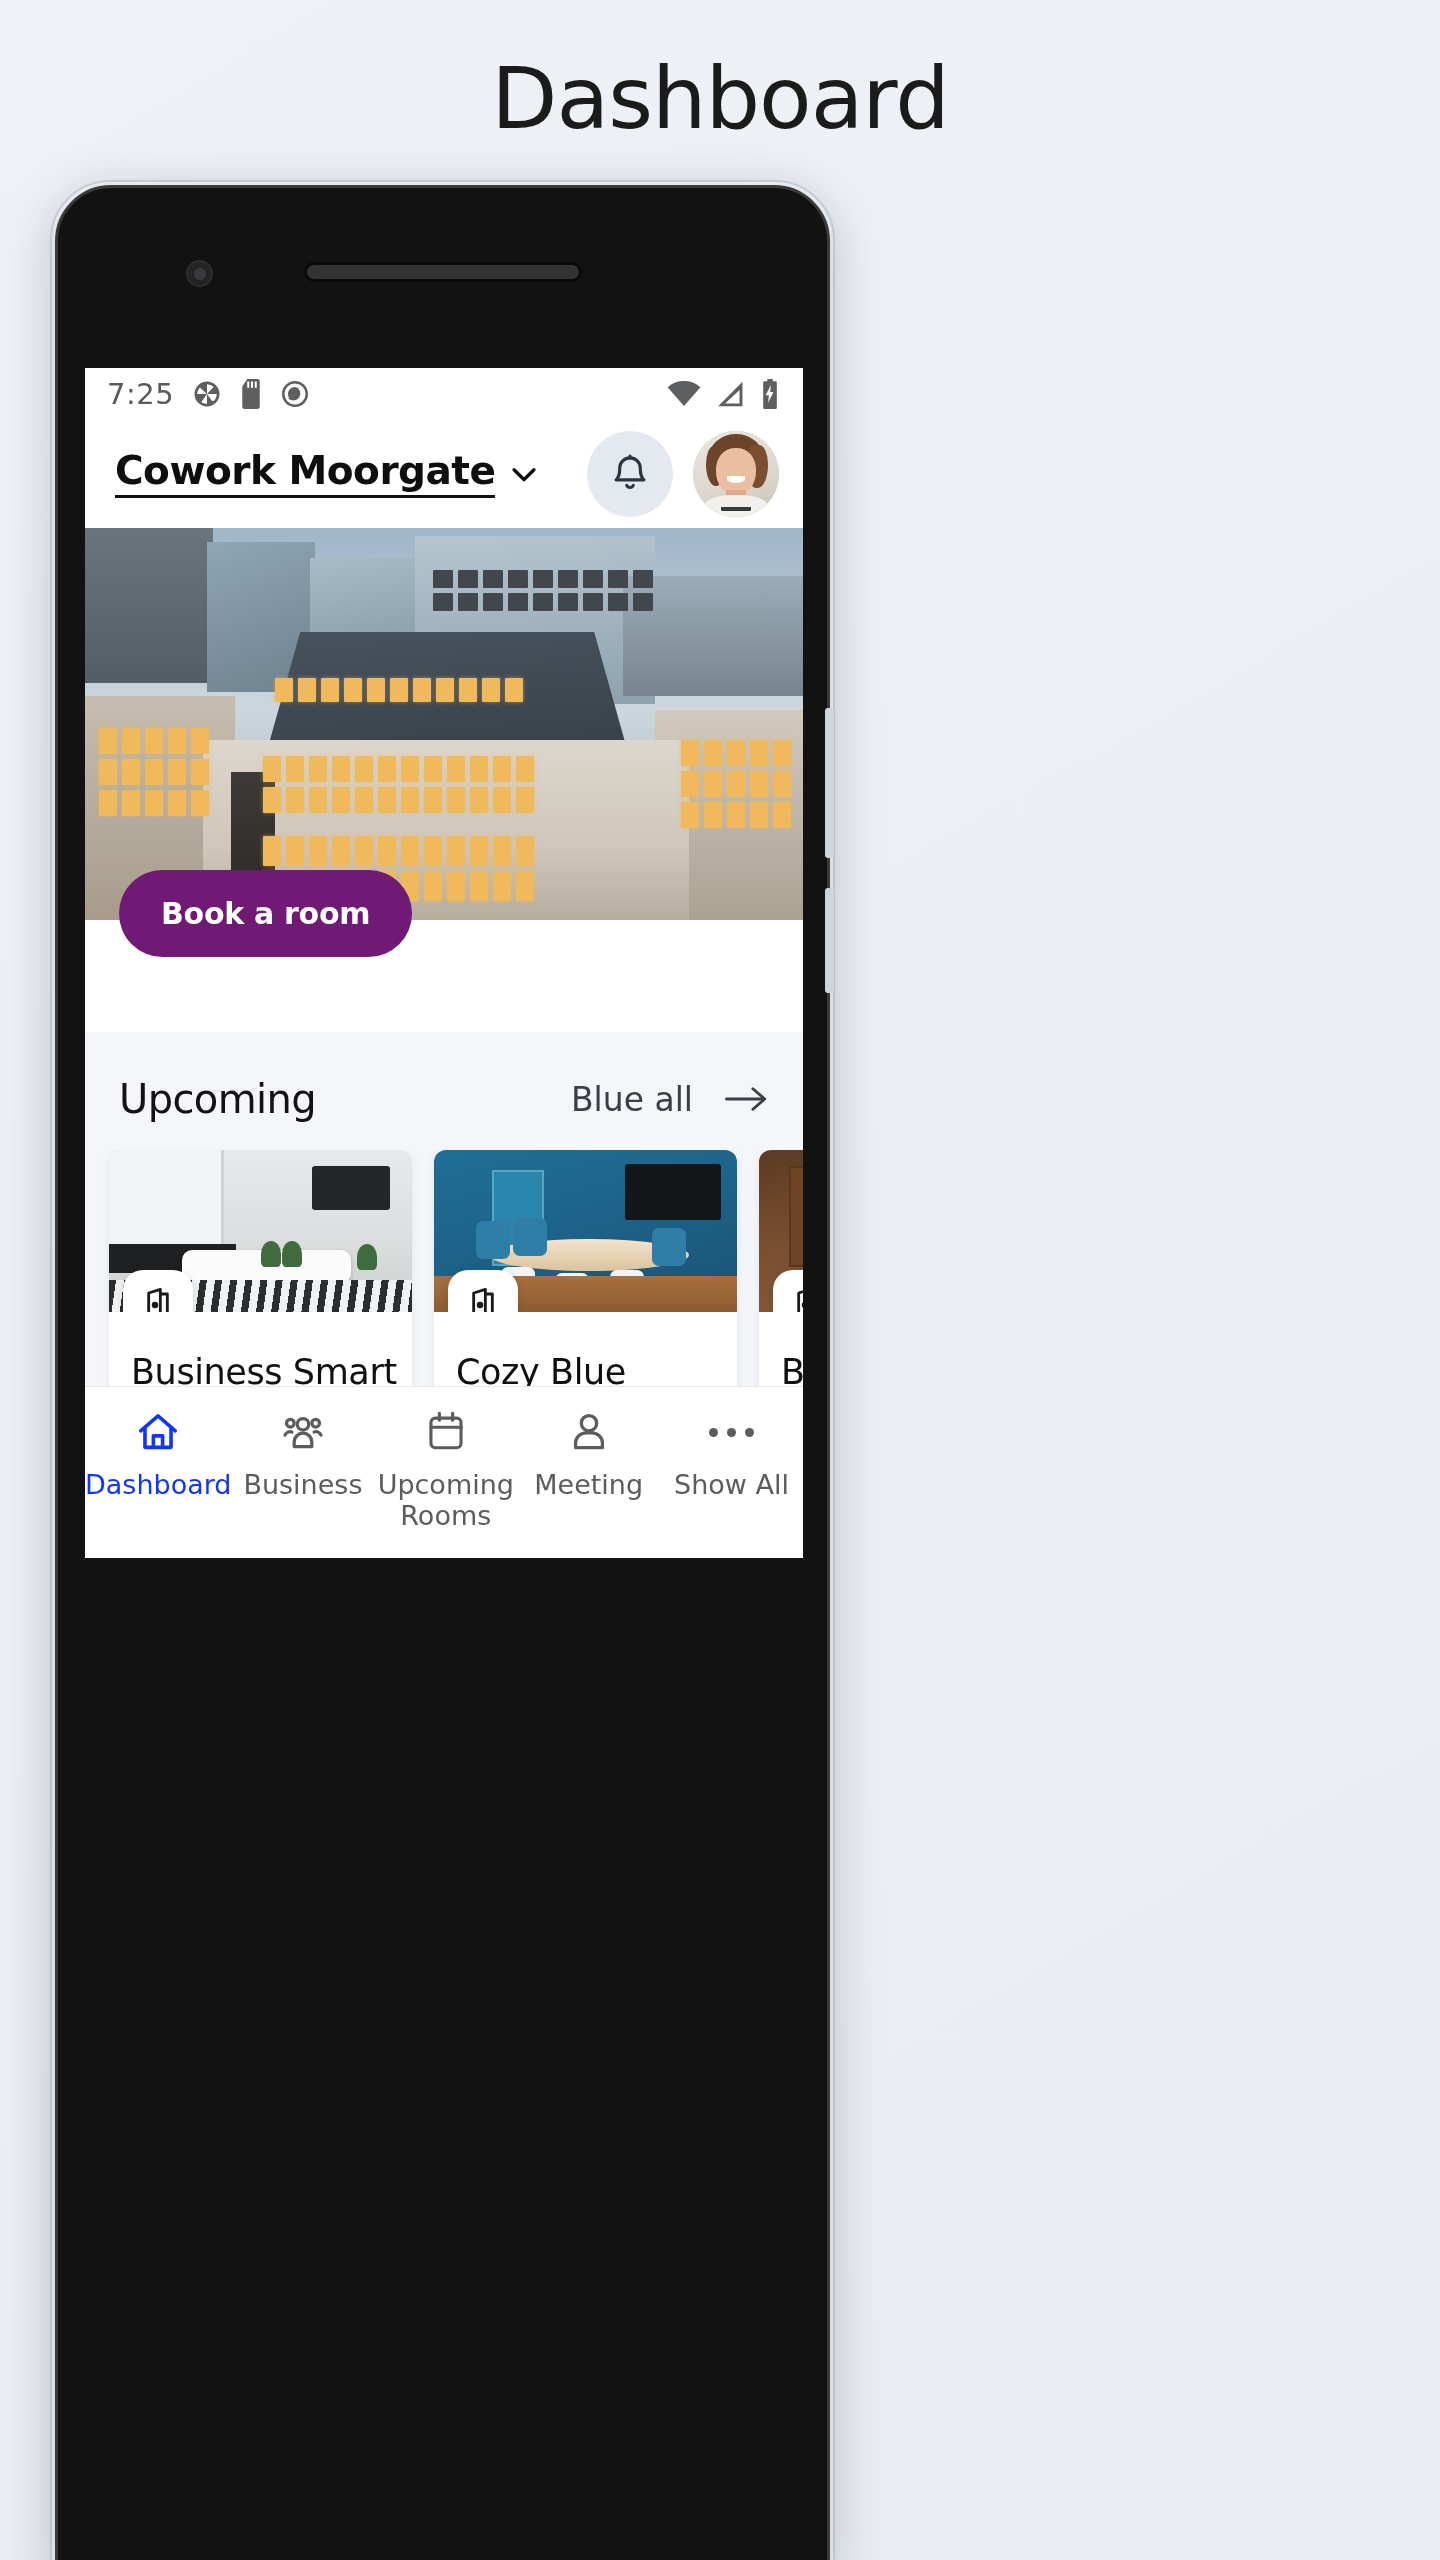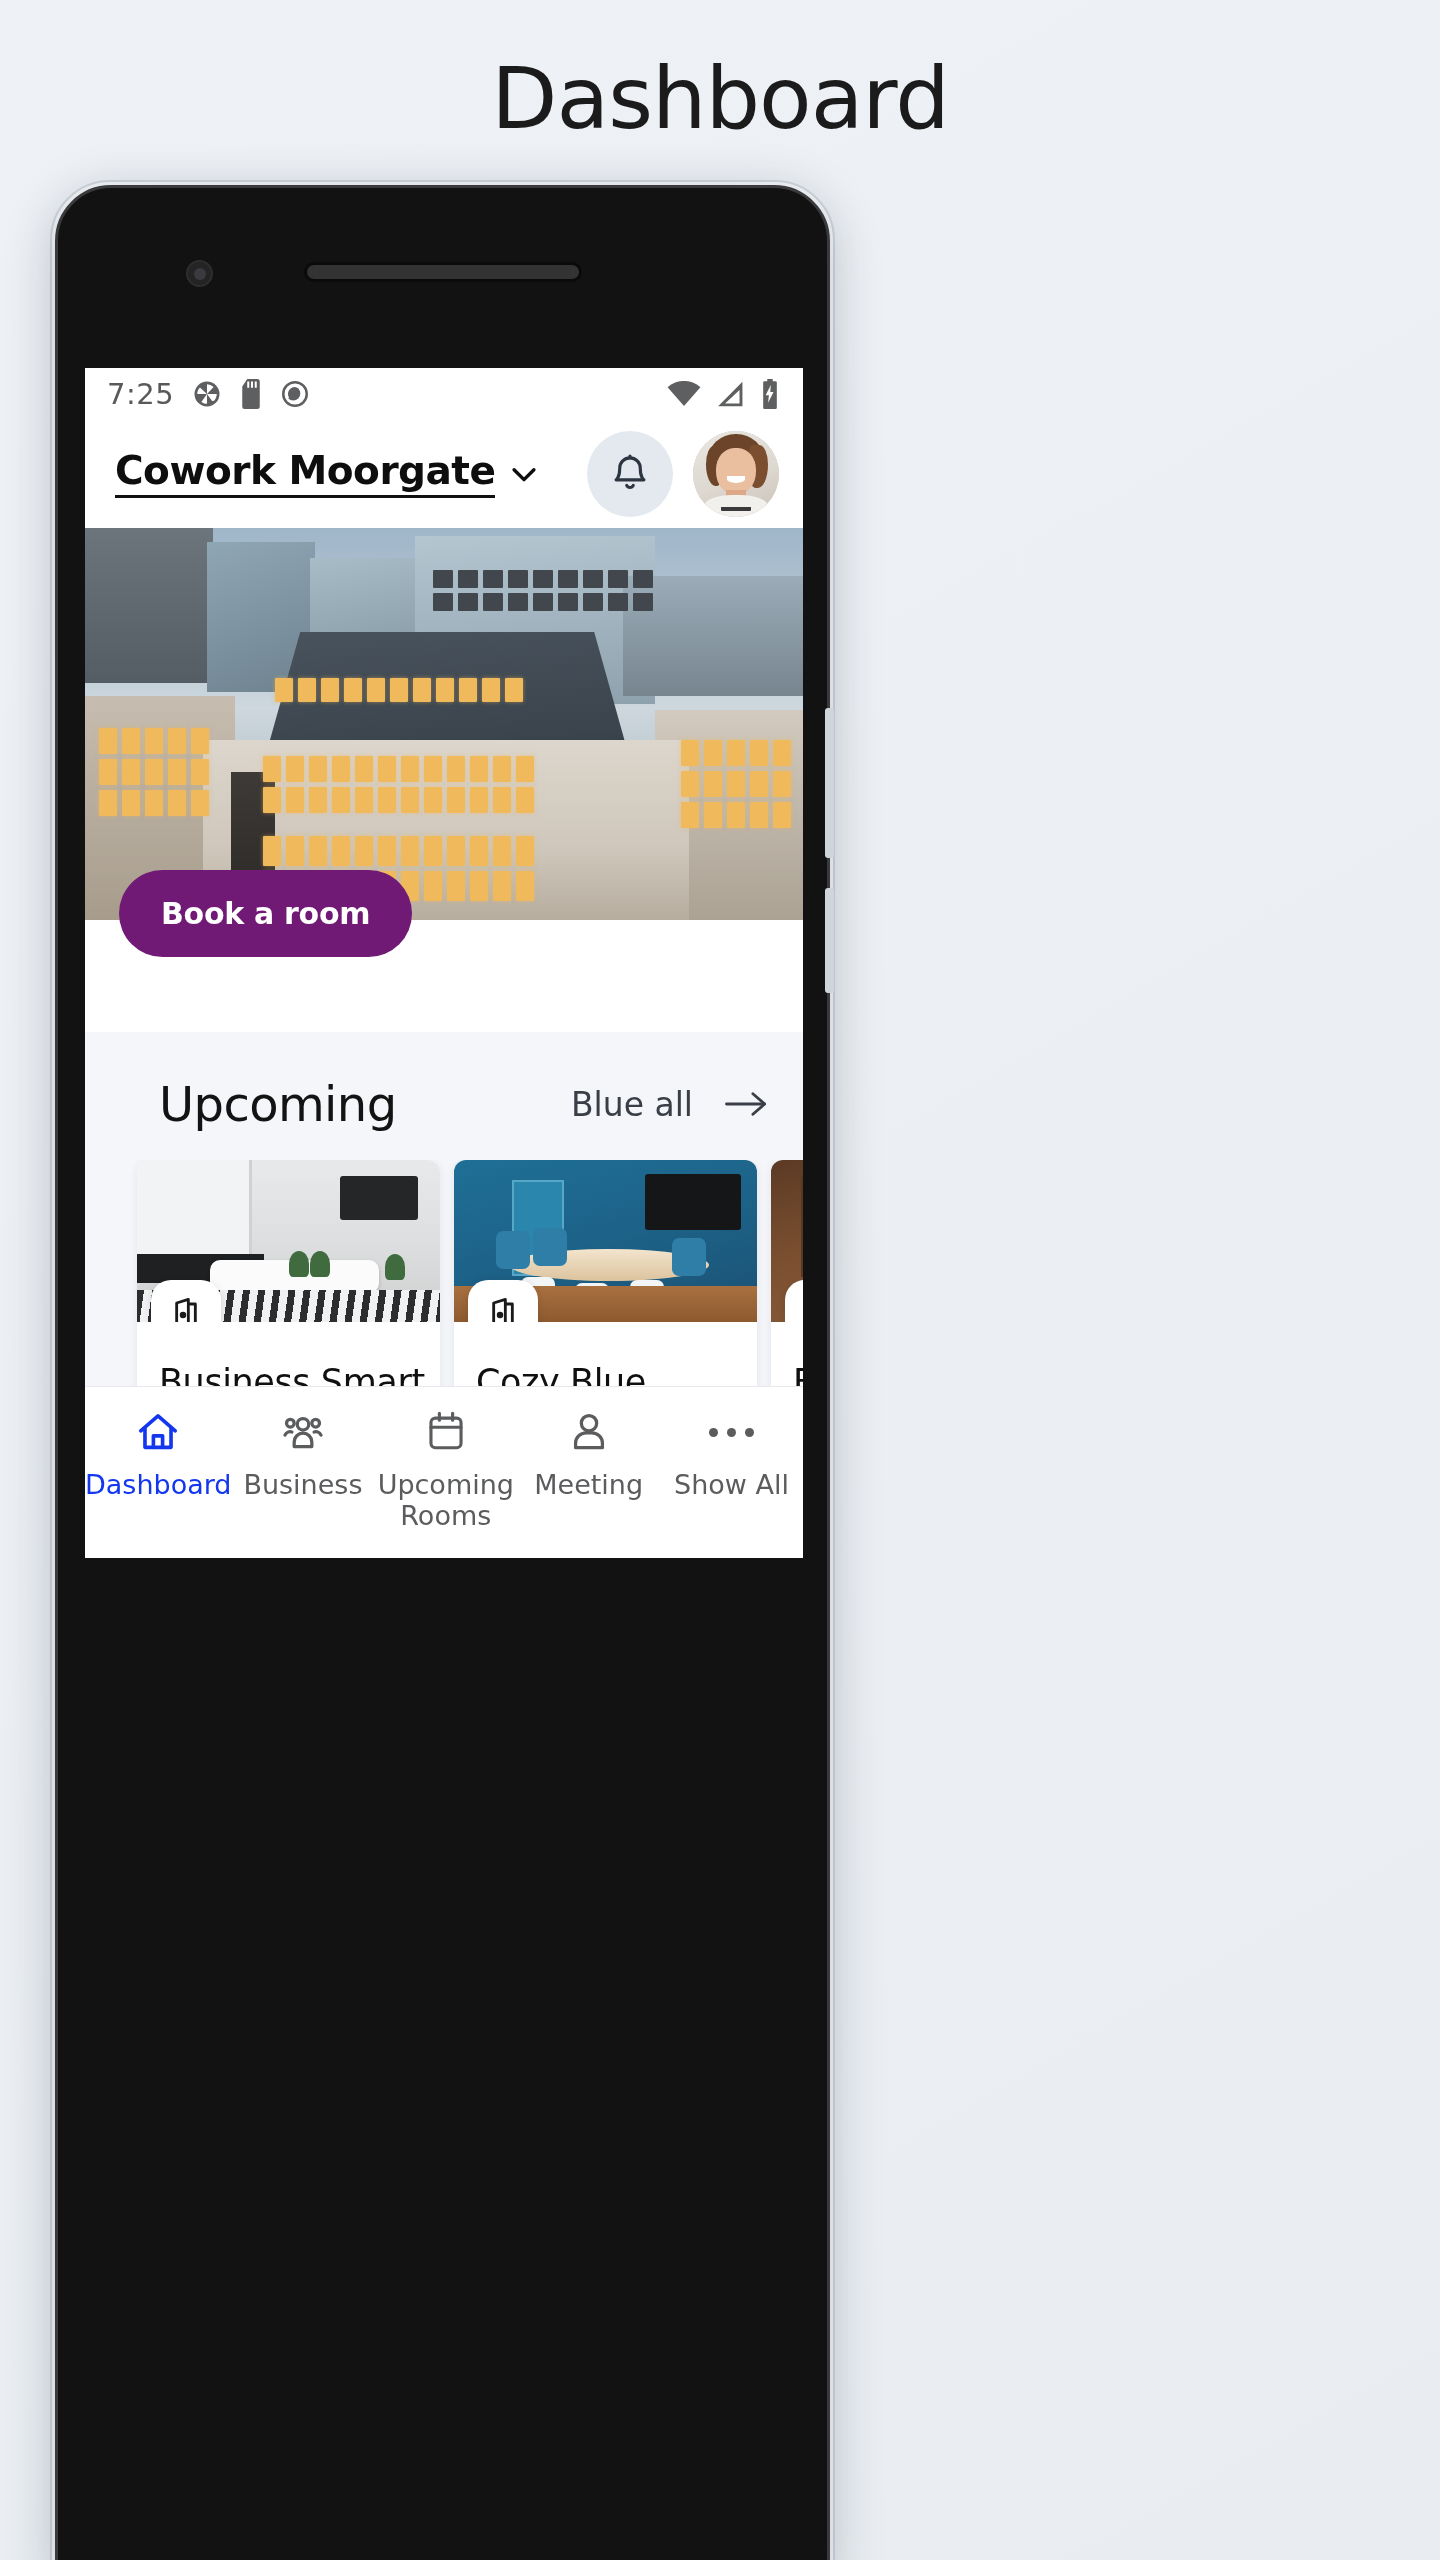--- a/index.html
+++ b/index.html
@@ -273,45 +273,44 @@
   }
 
   
   .content-area { background: #f4f6fa; padding-top: 10px; height: 528px; }
   .section-head {
     display: flex;
     align-items: center;
     padding: 34px 34px 28px 34px;
   }
   .section-title {
-    font-size: 48px;
+    font-size: 40px;
     color: #131313;
     font-weight: 400;
     font-family: "DejaVu Sans", sans-serif;
     letter-spacing: -.6px;
-    margin-left: 40px;
   }
   .view-all {
     margin-left: auto;
     display: flex;
     align-items: center;
     gap: 32px;
     cursor: pointer;
   }
   .view-all-label {
     font-size: 33px;
     color: #3a3f47;
     font-family: "DejaVu Sans", sans-serif;
   }
 
   
   .cards-rail {
     display: flex;
-    gap: 14px;
-    padding-left: 52px;
+    gap: 22px;
+    padding-left: 24px;
     overflow: hidden;
   }
   .card {
     flex: 0 0 auto;
     width: 303px;
     background: #fff;
     border-radius: 12px;
     overflow: hidden;
     box-shadow: 0 2px 10px rgba(25,40,70,.08);
     cursor: pointer;

